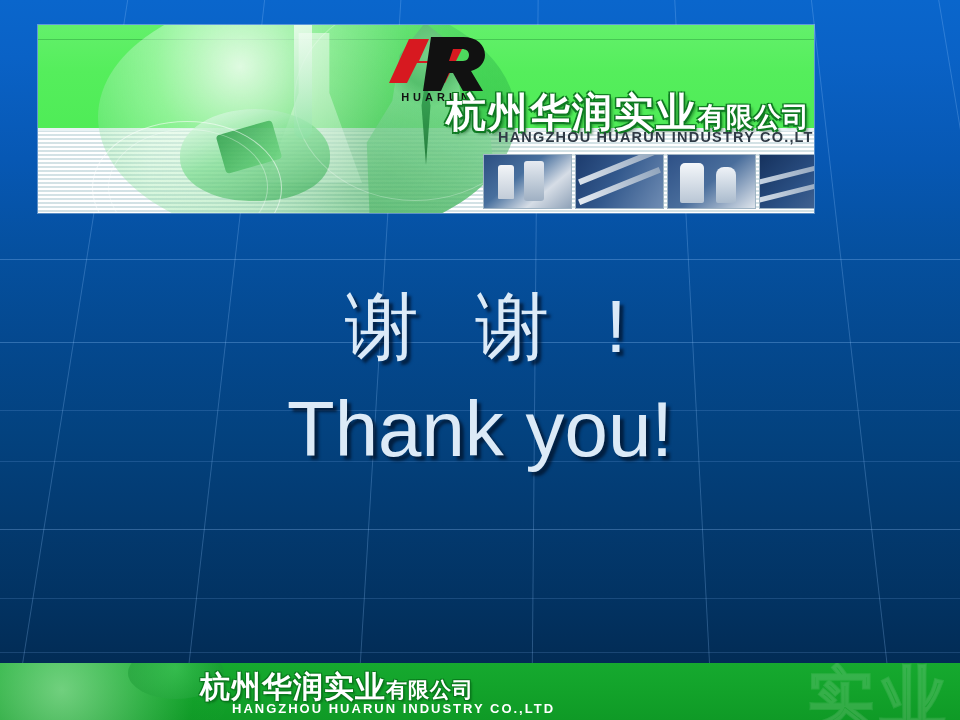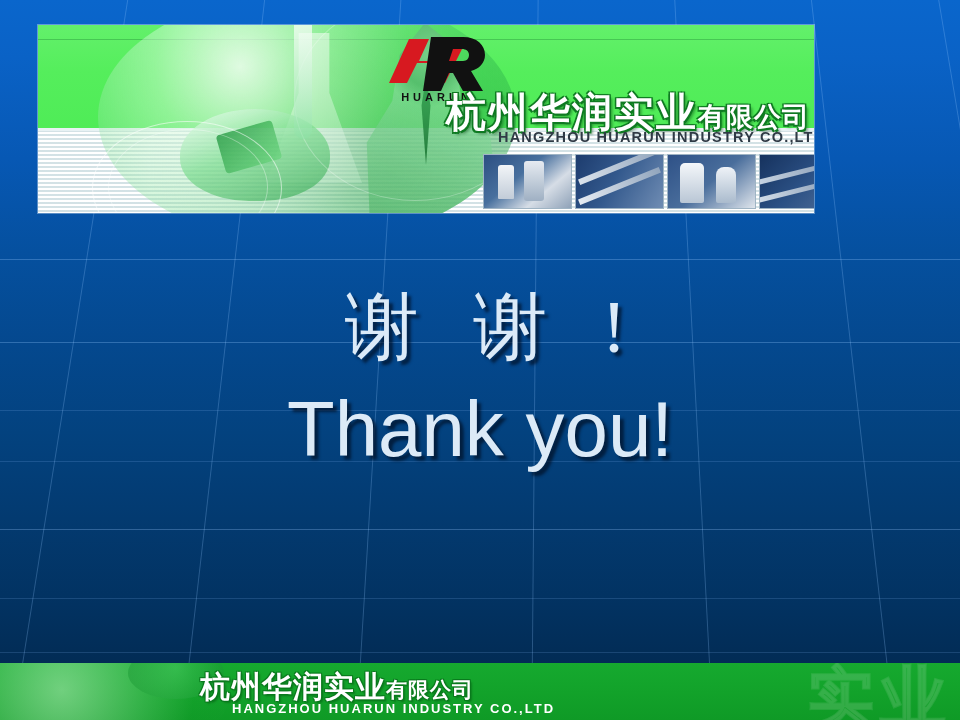--- a/index.html
+++ b/index.html
@@ -279,21 +279,21 @@
     position: absolute;
     left: 0;
     top: 286px;
     width: 960px;
     text-align: center;
   }
   #thanks-cn {
     font-size: 74px;
     line-height: 1.12;
     color: #dbeaf8;
-    font-family: Liberation Serif, serif;
+    font-family: Liberation Sans, sans-serif;
     letter-spacing: 18px;
     text-shadow: 4px 4px 3px rgba(0,12,30,0.65);
     white-space: nowrap;
     padding-left: 29px;
   }
   #thanks-en {
     margin-top: 20px;
     font-size: 78px;
     line-height: 1.05;
     color: #dceaf7;

